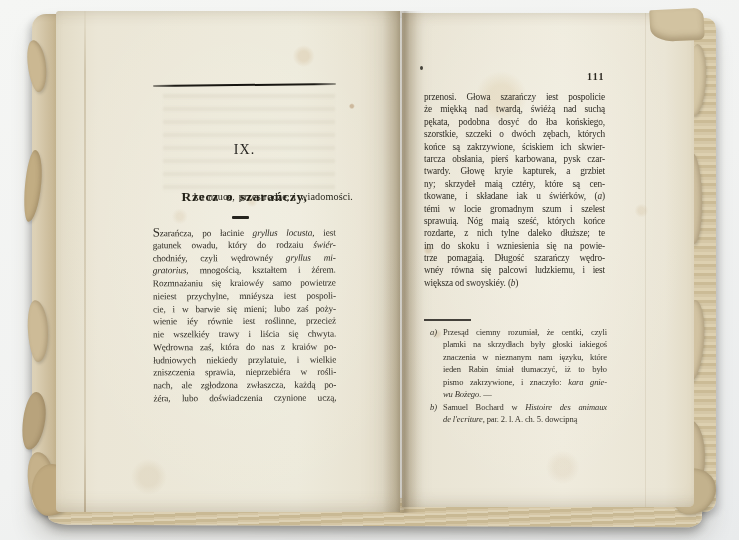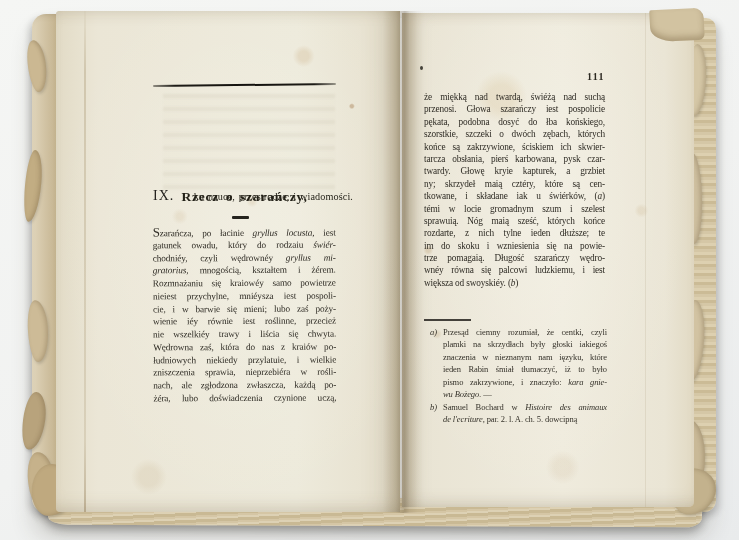--- a/index.html
+++ b/index.html
@@ -70,21 +70,21 @@
     box-shadow:inset 0 -4px 6px rgba(110,90,55,.38);}
   .gutter{left:383px;top:11px;width:42px;height:502px;z-index:4;
     background:linear-gradient(90deg,rgba(110,92,62,0) 0%,rgba(110,92,62,.10) 30%,rgba(92,76,50,.32) 52%,rgba(110,92,62,.16) 63%,rgba(130,112,80,.05) 82%,rgba(130,112,80,0) 100%);}
 
   
   .printed{z-index:6;color:#2e2b24;}
   .ghost{left:163px;top:94px;width:172px;height:98px;z-index:5;opacity:.5;filter:blur(1.1px);
     background:repeating-linear-gradient(180deg,rgba(115,98,62,.14) 0 4px,rgba(115,98,62,.02) 4px 13px);}
   .rule-top{left:153px;top:84px;width:183px;height:2.4px;z-index:6;border-radius:2px;transform:rotate(-.7deg);
     background:linear-gradient(90deg,rgba(30,28,22,.45),#1d1b16 12%,#14120e 55%,#1d1b16 88%,rgba(30,28,22,.40));}
-  .chapnum{left:153px;top:142px;width:183px;text-align:left;font-size:14px;letter-spacing:1px;color:#262420;margin-top:46px;}
+  .chapnum{left:153px;top:142px;width:183px;text-align:center;font-size:14px;letter-spacing:1px;color:#262420;}
   .chaptitle{left:130px;top:169px;width:229px;text-align:center;font-weight:bold;font-size:13.5px;
     letter-spacing:.8px;word-spacing:2.5px;color:#242219;margin-top:20px;}
   .chapsub{left:144px;top:191px;width:209px;text-align:right;font-weight:normal;font-size:10.2px;
     letter-spacing:.1px;word-spacing:1.2px;color:#242219;}
   .dash-rule{left:232px;top:216px;width:17px;height:2.6px;background:#26241e;border-radius:1px;}
 
   .bl{display:block;white-space:nowrap;text-align:justify;text-align-last:justify;}
   .pend{text-align-last:left;}
   .em{font-style:italic;}
   .left-body{left:153px;top:226px;width:183px;font-size:9.3px;letter-spacing:-.12px;transform:rotate(-.25deg);}
@@ -152,32 +152,32 @@
     <div class="bl">łudniowych niekiedy przylatuie, i wielkie</div>
     <div class="bl">zniszczenia sprawia, nieprzebiéra w rośli-</div>
     <div class="bl">nach, ale zgłodzona zwłaszcza, każdą po-</div>
     <div class="bl">żéra, lubo doświadczenia czynione uczą,</div>
   </div>
 
   <div class="abs speck"></div>
   <div class="abs printed pagenum">111</div>
 
   <div class="abs printed right-body">
+    <div class="bl">przenosi. Głowa szarańczy iest pospolicie</div>
     <div class="bl">że miękką nad twardą, świéżą nad suchą</div>
-    <div class="bl">przenosi. Głowa szarańczy iest pospolicie</div>
     <div class="bl">pękata, podobna dosyć do łba końskiego,</div>
     <div class="bl">szorstkie, szczeki o dwóch zębach, których</div>
     <div class="bl">końce są zakrzywione, ściskiem ich skwier-</div>
     <div class="bl">tarcza obsłania, pierś karbowana, pysk czar-</div>
     <div class="bl">twardy. Głowę kryie kapturek, a grzbiet</div>
     <div class="bl">ny; skrzydeł maią cztéry, które są cen-</div>
     <div class="bl"><span>tkowane, i składane iak u świérków, (</span><span class="em">a</span><span>)</span></div>
     <div class="bl">témi w locie gromadnym szum i szelest</div>
     <div class="bl">sprawuią. Nóg maią sześć, których końce</div>
-    <div class="bl">rozdarte, z nich tylne ieden dłuższe; te</div>
+    <div class="bl">rozdarte, z nich tylne daleko dłuższe; te</div>
     <div class="bl">im do skoku i wzniesienia się na powie-</div>
     <div class="bl">trze pomagaią. Długość szarańczy wędro-</div>
     <div class="bl">wnéy równa się palcowi ludzkiemu, i iest</div>
     <div class="bl pend"><span>większa od swoyskiéy. (</span><span class="em">b</span><span>)</span></div>
   </div>
 
   <div class="abs printed fn-rule"></div>
 
   <div class="abs printed footnotes">
     <div class="footnote">

